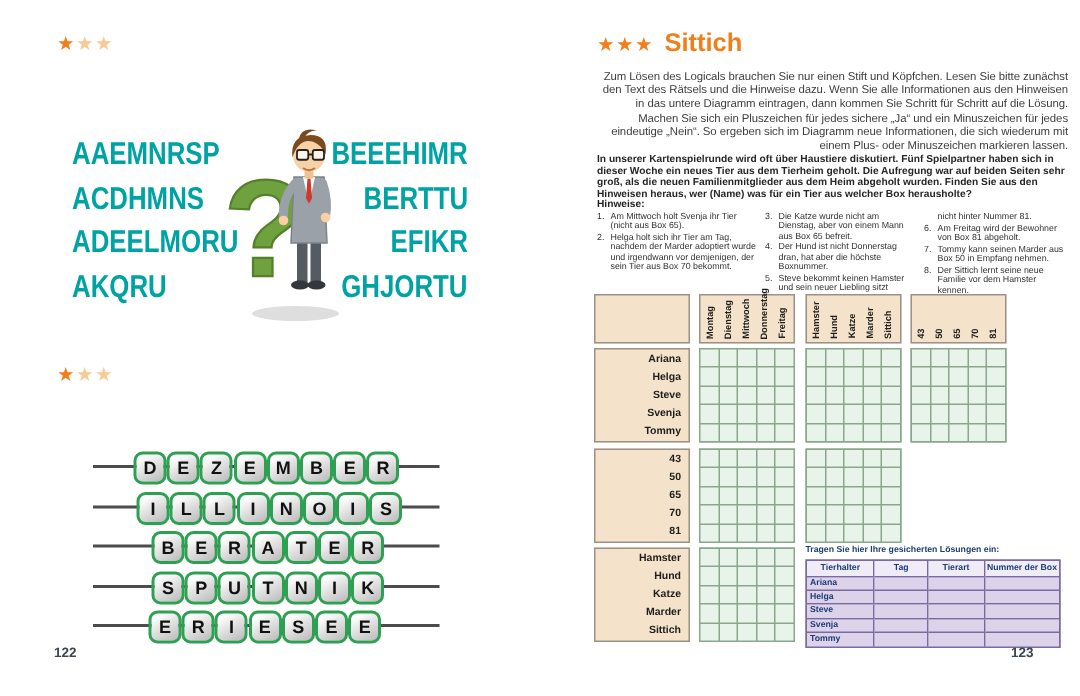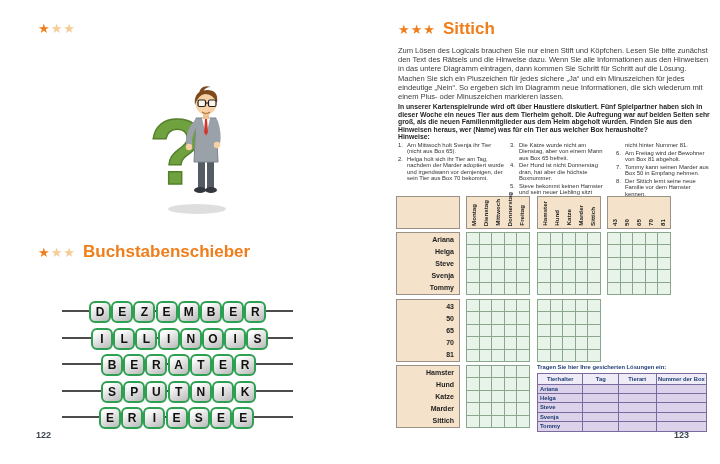--- a/index.html
+++ b/index.html
@@ -23,21 +23,21 @@
 
   
   .tile-line{position:absolute;left:62px;width:231px;height:2px;background:#4c4c4c;}
   .tile{position:absolute;width:18px;height:18px;border:2px solid #2ea052;border-radius:6px;
         background:linear-gradient(150deg,#ffffff 15%,#e5e5e5 45%,#bdbdbd 95%);
         display:flex;align-items:center;justify-content:center;
         font-size:12px;font-weight:bold;color:#111;}
 
   
   #intro{position:absolute;left:398px;top:46px;width:314px;font-size:7.6px;
-         line-height:9.2px;color:#3d3d3d;letter-spacing:-0.05px;}
+         line-height:9.2px;color:#3d3d3d;letter-spacing:-0.05px;text-align:right;}
   #scenario{position:absolute;left:398px;top:103px;width:314px;font-size:6.8px;
             line-height:7.6px;font-weight:bold;color:#262626;}
   #hints-label{position:absolute;left:398px;top:133px;font-size:6.8px;font-weight:bold;color:#222;}
   #hint-cols{position:absolute;left:398px;top:142px;display:flex;gap:6px;}
   .hint-col{flex:none;}
   .hint{position:relative;padding-left:9px;font-size:5.9px;line-height:6.3px;
         color:#333;margin-bottom:1.5px;}
   .hnum{position:absolute;left:0;top:0;}
 
   
@@ -74,20 +74,30 @@
 </style>
 </head>
 <body>
 
 <div id="spread">
 
   <div class="hdr" id="p1-header" style="left:38px;top:22px;">
     <span class="stars"><span class="star">★</span><span class="star dim">★</span><span class="star dim">★</span></span>
   </div>
 
+  <div id="words">
+      <div class="word left" style="top: 0px;">AAEMNRSP</div>
+      <div class="word left" style="top: 29.6px;">ACDHMNS</div>
+      <div class="word left" style="top: 59.2px;">ADEELMORU</div>
+      <div class="word left" style="top: 88.8px;">AKQRU</div>
+      <div class="word right" style="top: 0px;">BEEEHIMR</div>
+      <div class="word right" style="top: 29.6px;">BERTTU</div>
+      <div class="word right" style="top: 59.2px;">EFIKR</div>
+      <div class="word right" style="top: 88.8px;">GHJORTU</div>
+    </div>
 
   <svg id="illu" style="position:absolute;left:151px;top:86px;" width="78" height="132" viewBox="0 0 78 132">
     <ellipse cx="46" cy="123" rx="29" ry="5" fill="#dedede"></ellipse>
     <text x="-2" y="98" font-size="92" font-weight="bold" fill="#6fa23e" stroke="#54802c" stroke-width="1.5" font-family="Liberation Sans, sans-serif">?</text>
     <rect x="47" y="74" width="7" height="29" fill="#555b63"></rect>
     <rect x="56" y="74" width="7" height="29" fill="#555b63"></rect>
     <ellipse cx="49" cy="104" rx="6" ry="3" fill="#33373d"></ellipse>
     <ellipse cx="60" cy="104" rx="6" ry="3" fill="#33373d"></ellipse>
     <path d="M45,32 L65,32 L67,76 L43,76 Z" fill="#9aa1a9" stroke="#7c838b" stroke-width="1"></path>
     <path d="M51,32 L59,32 L55,50 Z" fill="#ffffff"></path>
@@ -101,21 +111,20 @@
     <path d="M44,19 Q42,5 56,4 Q68,4 66,17 Q62,8 54,8 Q47,9 44,19 Z" fill="#7c4a1d"></path>
     <path d="M48,7 Q50,-2 60,1 Q54,1 52,6 Z" fill="#7c4a1d"></path>
     <rect x="47" y="14" width="7.5" height="6.5" rx="1.5" fill="rgba(255,255,255,0.75)" stroke="#222" stroke-width="1.2"></rect>
     <rect x="57.5" y="14" width="7.5" height="6.5" rx="1.5" fill="rgba(255,255,255,0.75)" stroke="#222" stroke-width="1.2"></rect>
     <line x1="54.5" y1="17" x2="57.5" y2="17" stroke="#222" stroke-width="1.2"></line>
     <path d="M51,26 Q55,29 59,26" stroke="#b5763f" stroke-width="1.2" fill="none"></path>
   </svg>
 
   <div class="hdr" id="p2-header" style="left:38px;top:243px;">
     <span class="stars"><span class="star">★</span><span class="star dim">★</span><span class="star dim">★</span></span>
-    <span class="title">Buchstabenschieber</span>
   </div>
 
   <div id="tiles">
       <div class="tile-line" style="top: 310px;"></div>
       <div class="tile" style="left: 89px; top: 301px;">D</div>
       <div class="tile" style="left: 111.2px; top: 301px;">E</div>
       <div class="tile" style="left: 133.4px; top: 301px;">Z</div>
       <div class="tile" style="left: 155.6px; top: 301px;">E</div>
       <div class="tile" style="left: 177.8px; top: 301px;">M</div>
       <div class="tile" style="left: 200px; top: 301px;">B</div>

